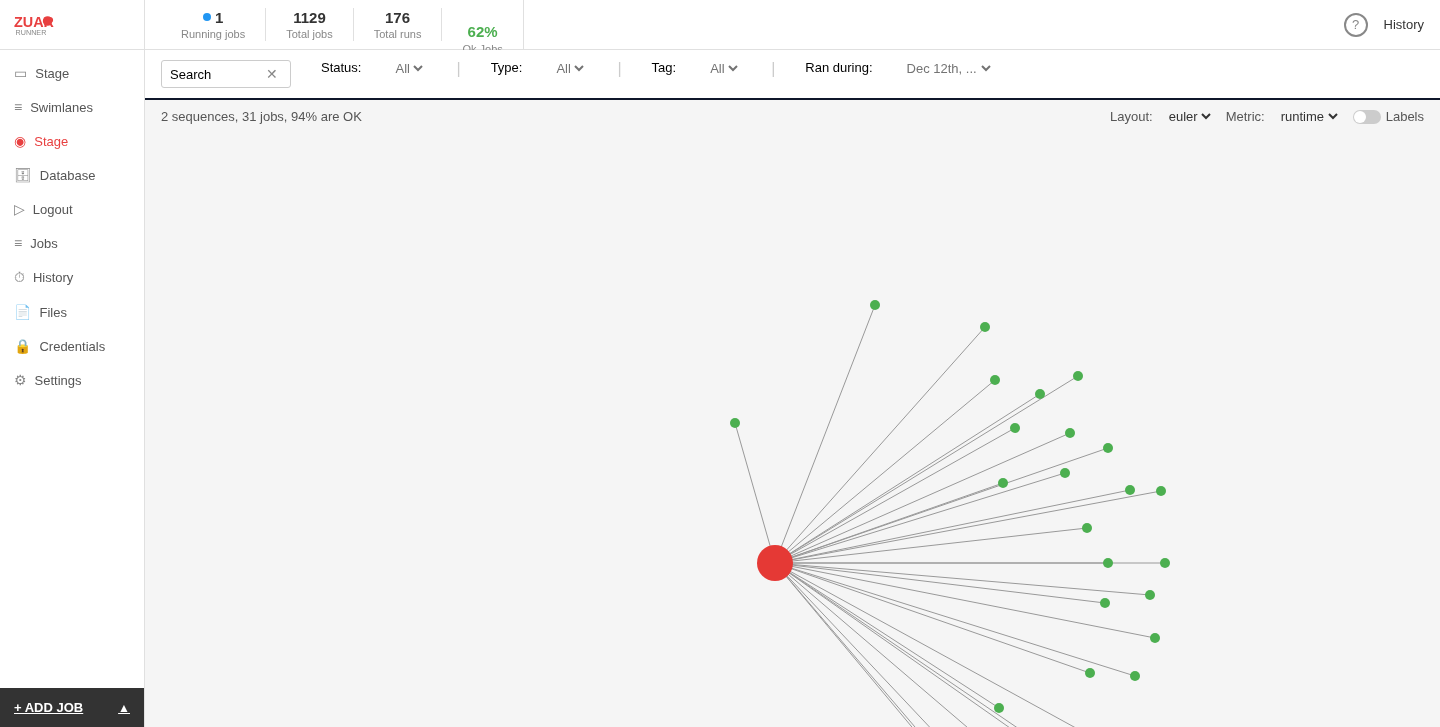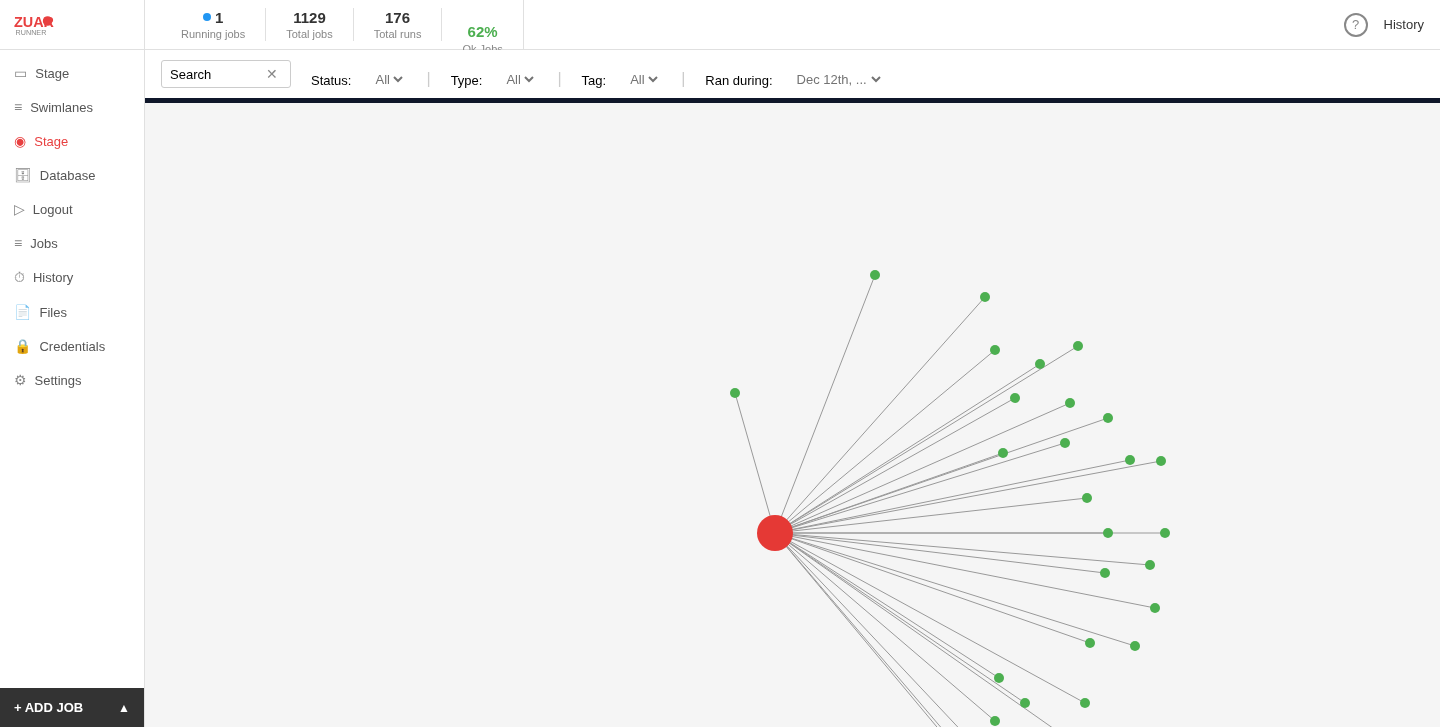--- a/index.html
+++ b/index.html
@@ -50,20 +50,21 @@
       color: #fff;
       padding: 12px 14px;
       display: flex;
       align-items: flex-end;
       justify-content: space-between;
       cursor: pointer;
       font-size: 13px;
       font-weight: bold;
       border: none;
       width: 100%;
+      text-decoration: underline;
     }
     .add-job-btn .chevron { font-size: 12px; }
 
     
     #main {
       flex: 1;
       display: flex;
       flex-direction: column;
       height: 727px;
       overflow: hidden;
@@ -127,25 +128,25 @@
       font-size: 13px;
       color: #333;
       cursor: pointer;
       background: none;
       border: none;
     }
 
     
     #filterbar {
       background: #fff;
-      border-bottom: 5px solid #0f172a;
+      border-bottom: 2px solid #0f172a;
       padding: 10px 16px;
       display: flex;
-      align-items: flex-end;
-      gap: 20px;
+      align-items: flex-start;
+      gap: 30px;
     }
     .search-box {
       display: flex;
       align-items: center;
       border: 1px solid #ccc;
       border-radius: 3px;
       padding: 5px 8px;
       min-width: 130px;
       background: #fff;
       gap: 6px;
@@ -348,20 +349,37 @@
     <select class="filter-select">
       <option>All</option>
     </select>
     <span class="filter-sep">|</span>
     <span class="filter-label">Ran during:</span>
     <select class="filter-select">
       <option>Dec 12th, ...</option>
     </select>
   </div>
 
+  <div id="summarybar">
+    <span>2 sequences, 31 jobs, 94% are OK</span>
+    <div class="layout-controls">
+      <span>Layout:</span>
+      <select class="layout-select">
+        <option>euler</option>
+      </select>
+      <span>Metric:</span>
+      <select class="metric-select">
+        <option>runtime</option>
+      </select>
+      <div class="labels-toggle">
+        <div class="toggle-box"></div>
+        <span>Labels</span>
+      </div>
+    </div>
+  </div>
 
   <div id="graph-area">
     <svg id="graph-svg">
     <line x1="630" y1="430" x2="730" y2="172" stroke="#999" stroke-width="1"></line>
         <line x1="630" y1="430" x2="590" y2="290" stroke="#999" stroke-width="1"></line>
         <line x1="630" y1="430" x2="840" y2="194" stroke="#999" stroke-width="1"></line>
         <line x1="630" y1="430" x2="850" y2="247" stroke="#999" stroke-width="1"></line>
         <line x1="630" y1="430" x2="895" y2="261" stroke="#999" stroke-width="1"></line>
         <line x1="630" y1="430" x2="933" y2="243" stroke="#999" stroke-width="1"></line>
         <line x1="630" y1="430" x2="963" y2="315" stroke="#999" stroke-width="1"></line>

